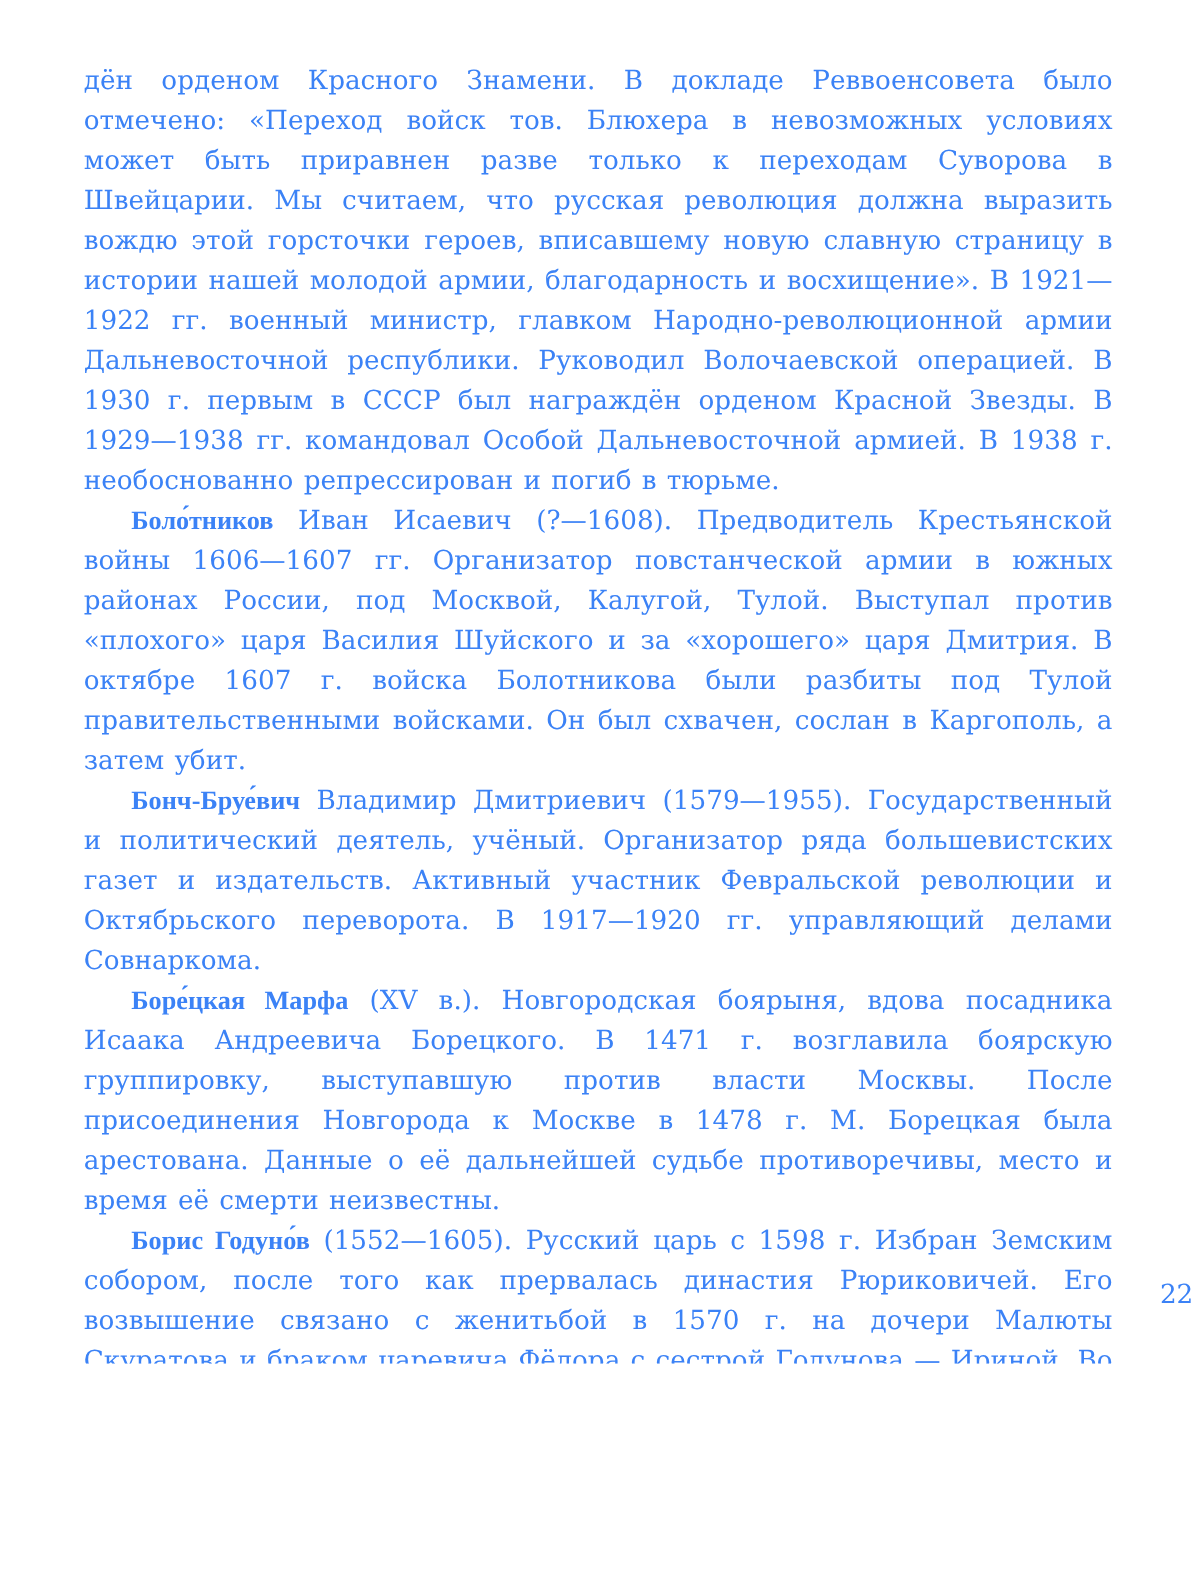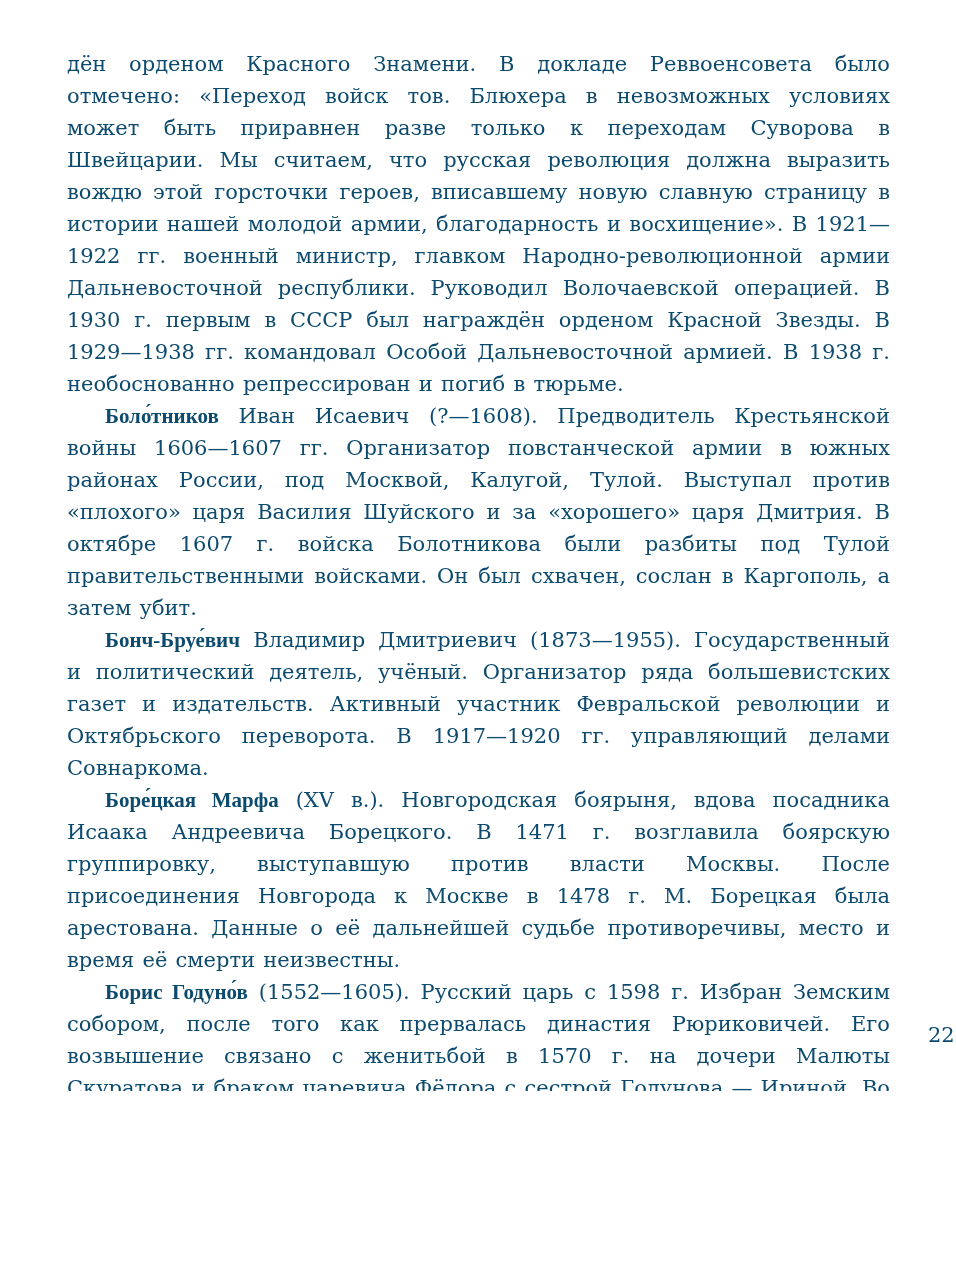--- a/index.html
+++ b/index.html
@@ -9,21 +9,21 @@
   }
   .page {
     position: relative;
     width: 956px;
     height: 1091px;
     margin: 0 auto;
     background: #ffffff;
     box-sizing: border-box;
     padding: 48px 66px 0 67px;
     font-family: "DejaVu Serif", "Liberation Serif", serif;
-    color: #0c4a6e;
+    color: #3b82f6;
     overflow: hidden;
   }
   .text-block {
     width: 100%;
   }
   .para {
     margin: 0;
     font-size: 21px;
     line-height: 32px;
     text-align: justify;
@@ -46,18 +46,18 @@
     line-height: 24px;
   }
 </style>
 </head>
 <body>
 
 <div class="page">
   <div class="text-block">
       <p class="para"><span>дён орденом Красного Знамени. В докладе Реввоенсовета было отмечено: «Переход войск тов. Блюхера в невозможных условиях может быть приравнен разве только к переходам Суворова в Швейцарии. Мы считаем, что русская революция должна выразить вождю этой горсточки героев, вписавшему новую славную страницу в истории нашей молодой армии, благодарность и восхищение». В 1921—1922 гг. военный министр, главком Народно-революционной армии Дальневосточной республики. Руководил Волочаевской операцией. В 1930 г. первым в СССР был награждён орденом Красной Звезды. В 1929—1938 гг. командовал Особой Дальневосточной армией. В 1938 г. необоснованно репрессирован и погиб в тюрьме.</span></p>
       <p class="para indent"><span class="headword">Боло́тников</span><span> Иван Исаевич (?—1608). Предводитель Крестьянской войны 1606—1607 гг. Организатор повстанческой армии в южных районах России, под Москвой, Калугой, Тулой. Выступал против «плохого» царя Василия Шуйского и за «хорошего» царя Дмитрия. В октябре 1607 г. войска Болотникова были разбиты под Тулой правительственными войсками. Он был схвачен, сослан в Каргополь, а затем убит.</span></p>
-      <p class="para indent"><span class="headword">Бонч-Бруе́вич</span><span> Владимир Дмитриевич (1873—1955). Государственный и политический деятель, учёный. Организатор ряда большевистских газет и издательств. Активный участник Февральской революции и Октябрьского переворота. В 1917—1920 гг. управляющий делами Совнаркома.</span></p>
+      <p class="para indent"><span class="headword">Бонч-Бруе́вич</span><span> Владимир Дмитриевич (1579—1955). Государственный и политический деятель, учёный. Организатор ряда большевистских газет и издательств. Активный участник Февральской революции и Октябрьского переворота. В 1917—1920 гг. управляющий делами Совнаркома.</span></p>
       <p class="para indent"><span class="headword">Боре́цкая Марфа</span><span> (XV в.). Новгородская боярыня, вдова посадника Исаака Андреевича Борецкого. В 1471 г. возглавила боярскую группировку, выступавшую против власти Москвы. После присоединения Новгорода к Москве в 1478 г. М. Борецкая была арестована. Данные о её дальнейшей судьбе противоречивы, место и время её смерти неизвестны.</span></p>
       <p class="para indent"><span class="headword">Борис Годуно́в</span><span> (1552—1605). Русский царь с 1598 г. Избран Земским собором, после того как прервалась династия Рюриковичей. Его возвышение связано с женитьбой в 1570 г. на дочери Малюты Скуратова и браком царевича Фёдора с сестрой Годунова — Ириной. Во время царствования Фёдора Ивановича (1584—1598) стал фактически правителем при нём.</span></p>
     </div>
   <div class="page-number">228</div>
 </div>
 
 </body></html>

